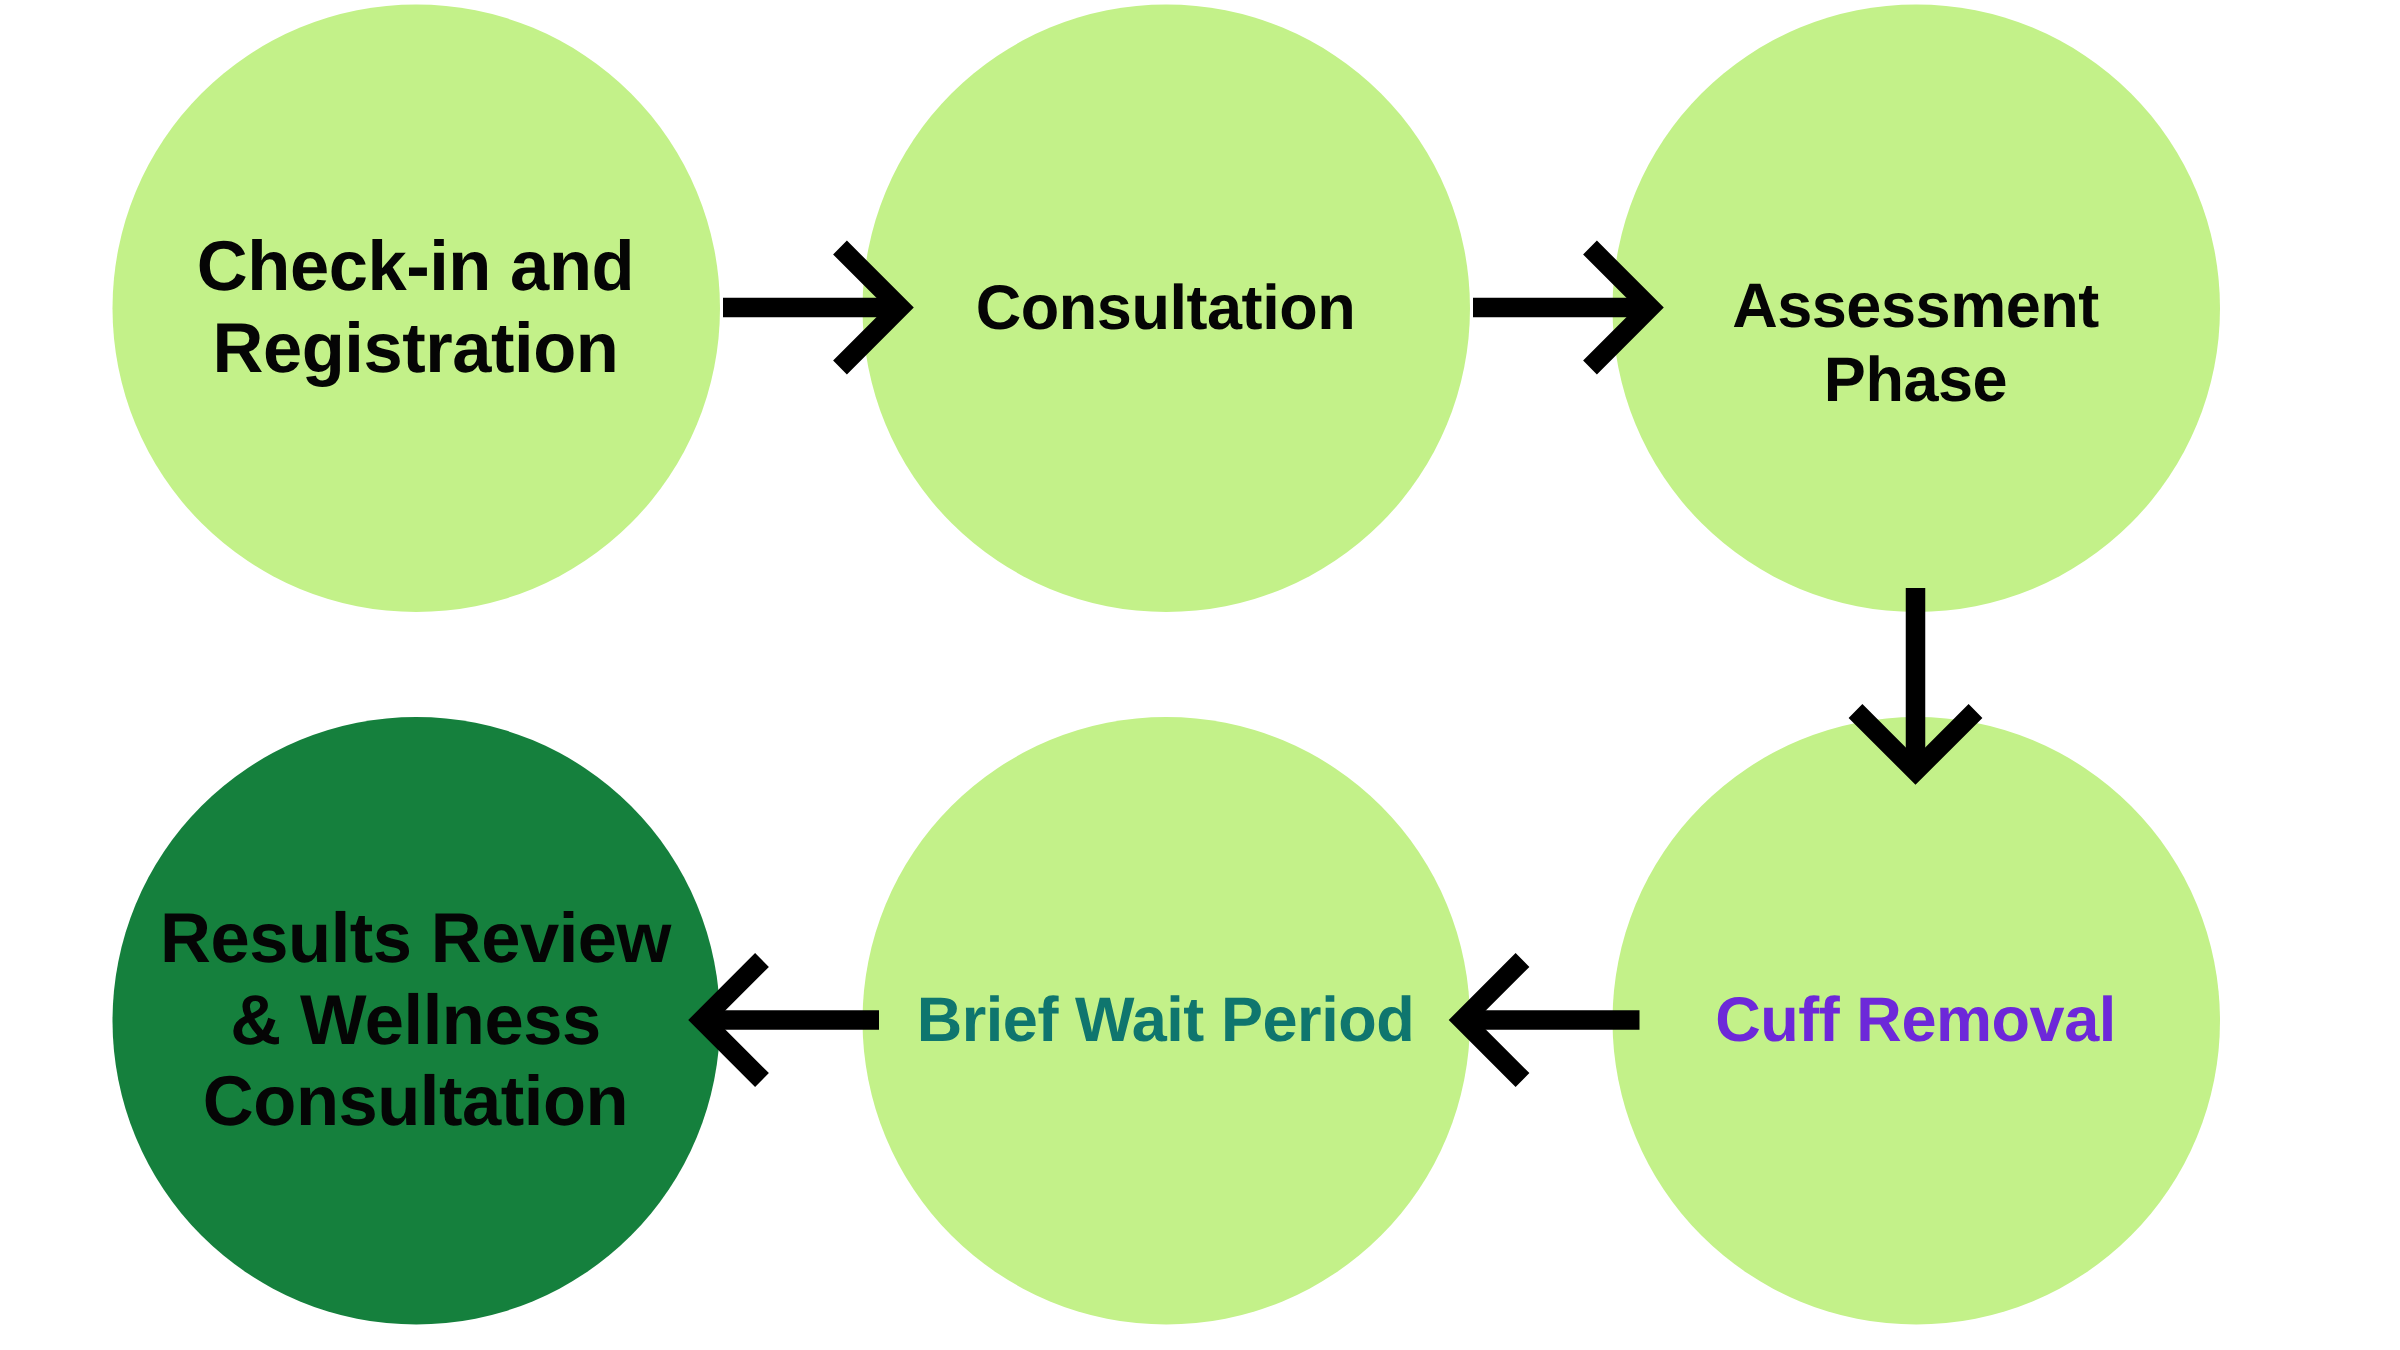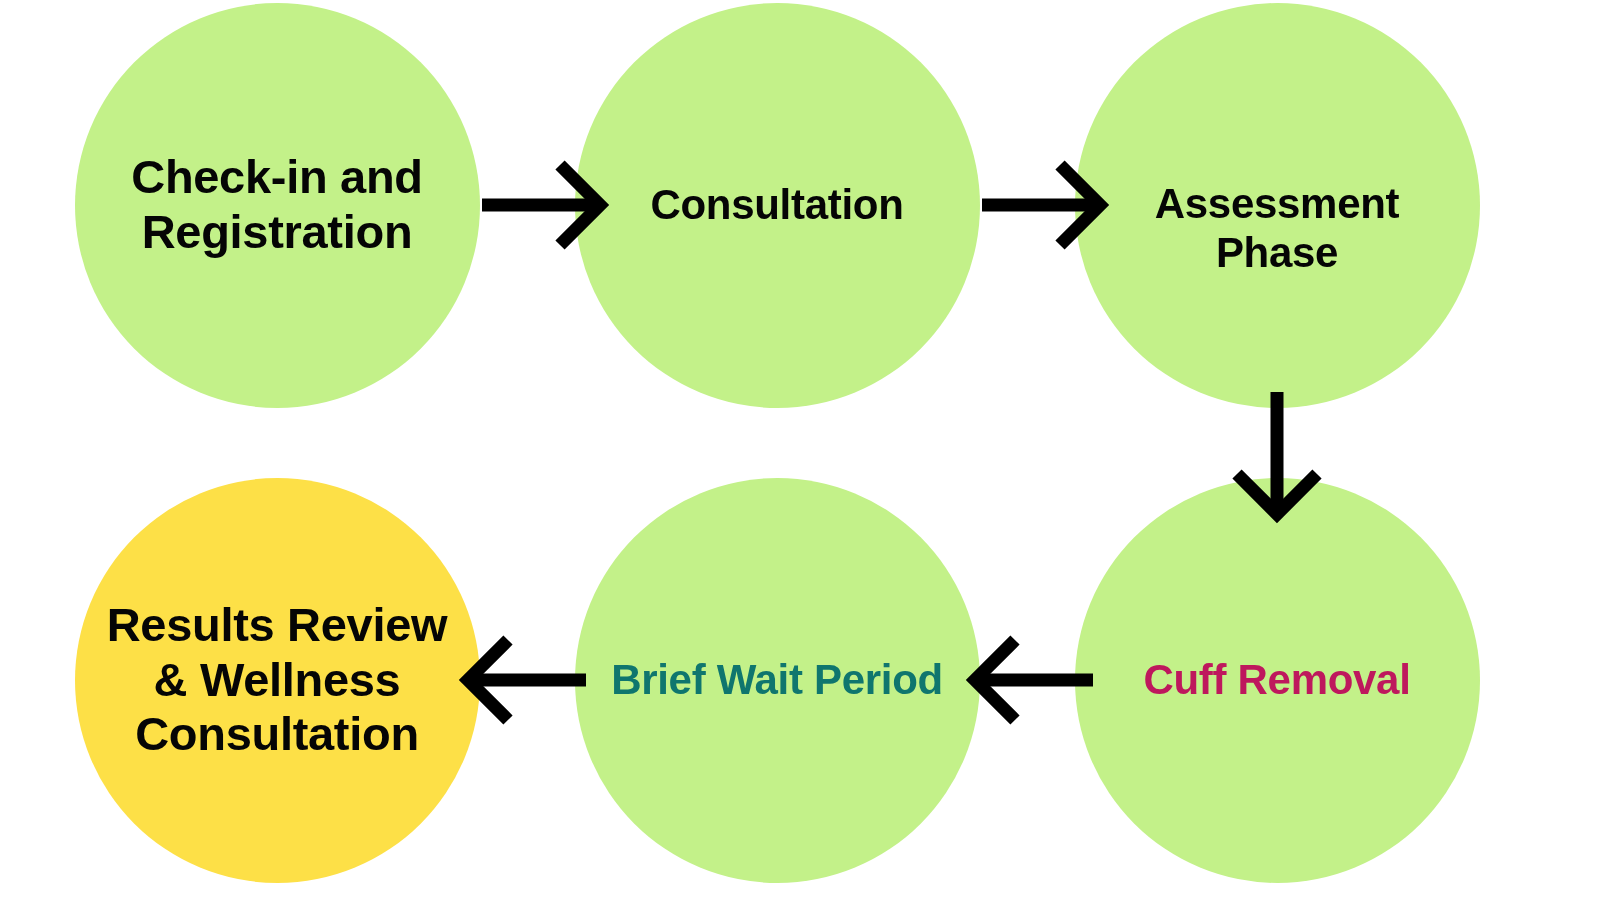--- a/index.html
+++ b/index.html
@@ -56,26 +56,26 @@
 Registration</div>
       </div>
       <div class="node" style="left: 574.5px; top: 2.5px; width: 405px; height: 405px; background: rgb(195, 241, 137);">
         <div class="node-label size-xl" style="color: rgb(5, 5, 5);">Consultation</div>
       </div>
       <div class="node" style="left: 1074.5px; top: 2.5px; width: 405px; height: 405px; background: rgb(195, 241, 137);">
         <div class="node-label size-xl" style="color: rgb(5, 5, 5); margin-top: 48px;">Assessment
 Phase</div>
       </div>
       <div class="node" style="left: 1074.5px; top: 477.5px; width: 405px; height: 405px; background: rgb(195, 241, 137);">
-        <div class="node-label size-xl" style="color: #be185d;">Cuff Removal</div>
+        <div class="node-label size-xl" style="color: #6d28d9;">Cuff Removal</div>
       </div>
       <div class="node" style="left: 574.5px; top: 477.5px; width: 405px; height: 405px; background: rgb(195, 241, 137);">
         <div class="node-label size-xl" style="color: #0f766e;">Brief Wait Period</div>
       </div>
-      <div class="node" style="left: 74.5px; top: 477.5px; width: 405px; height: 405px; background: #fde047;">
+      <div class="node" style="left: 74.5px; top: 477.5px; width: 405px; height: 405px; background: #15803d;">
         <div class="node-label size-lg" style="color: rgb(5, 5, 5);">Results Review
 &amp; Wellness
 Consultation</div>
       </div>
     </div>
   <div id="connectors-layer">
       <div class="connector" style="left: 482px; top: 165px; width: 118px; height: 80px;">
         <svg width="118" height="80" viewBox="0 0 118 80">
           <line x1="0" y1="40" x2="112" y2="40" stroke="#000000" stroke-width="13" stroke-linecap="butt"></line>
           <polyline points="78,0 118,40 78,80" fill="none" stroke="#000000" stroke-width="13" stroke-linecap="butt" stroke-linejoin="miter"></polyline>

